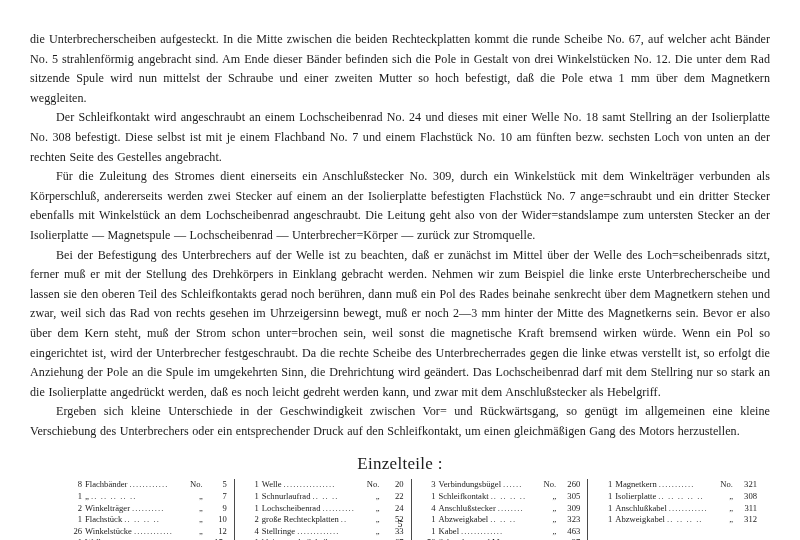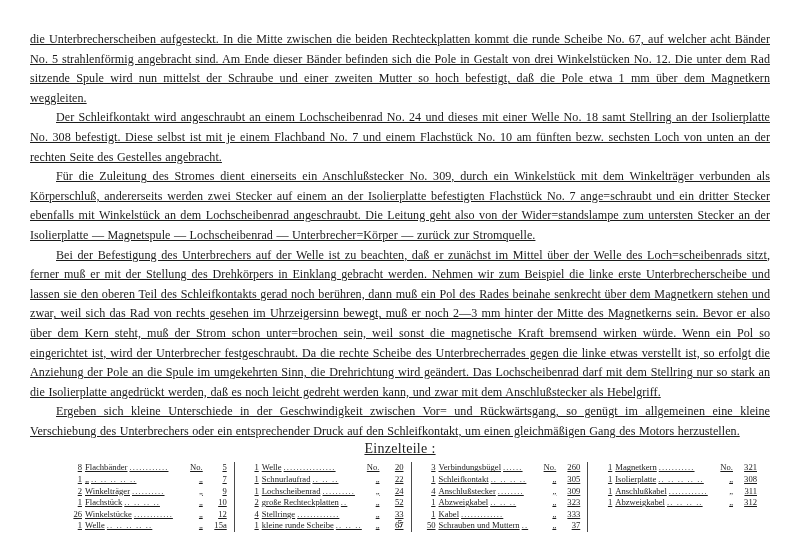--- a/index.html
+++ b/index.html
@@ -14,21 +14,20 @@
     color: #1b1b1b;
     overflow: hidden;
   }
 
   .page {
     position: relative;
     width: 800px;
     height: 540px;
     box-sizing: border-box;
     padding: 30px 30px 8px 30px;
-    text-decoration: underline;
   }
 
   .body-text {
     font-size: 12.1px;
     line-height: 19.6px;
     text-align: justify;
     text-justify: inter-word;
     letter-spacing: 0.05px;
     word-spacing: 0.4px;
   }
@@ -36,21 +35,22 @@
   .para {
     margin: 0;
     text-indent: 0;
   }
   .para.indent {
     text-indent: 26px;
   }
 
   .einzelteile {
     text-align: center;
-    font-size: 14px;
+    font-size: 17px;
+    margin-top: 13px;
     margin-bottom: 5px;
     letter-spacing: 0.3px;
   }
 
   .parts {
     display: flex;
     width: 100%;
     margin-top: 1px;
     padding-left: 28px;
     padding-right: 6px;
@@ -250,21 +250,21 @@
         <span class="p-name">Abzweigkabel</span>
         <span class="p-lead">.. .. ..</span>
         <span class="p-noword">„</span>
         <span class="p-num">323</span>
       </div>
       <div class="part-row">
         <span class="p-qty">1</span>
         <span class="p-name">Kabel</span>
         <span class="p-lead">.............</span>
         <span class="p-noword">„</span>
-        <span class="p-num">333</span>
+        <span class="p-num">463</span>
       </div>
       <div class="part-row">
         <span class="p-qty">50</span>
         <span class="p-name">Schrauben und Muttern</span>
         <span class="p-lead">..</span>
         <span class="p-noword">„</span>
         <span class="p-num">37</span>
       </div>
     </div>
 

